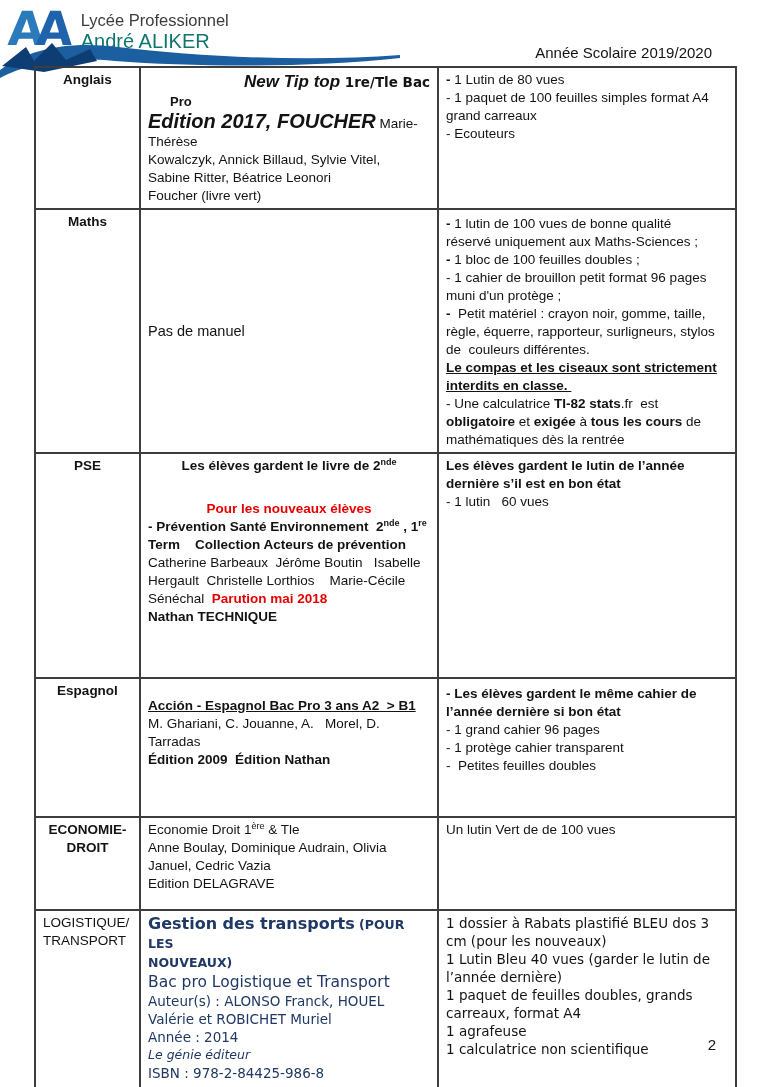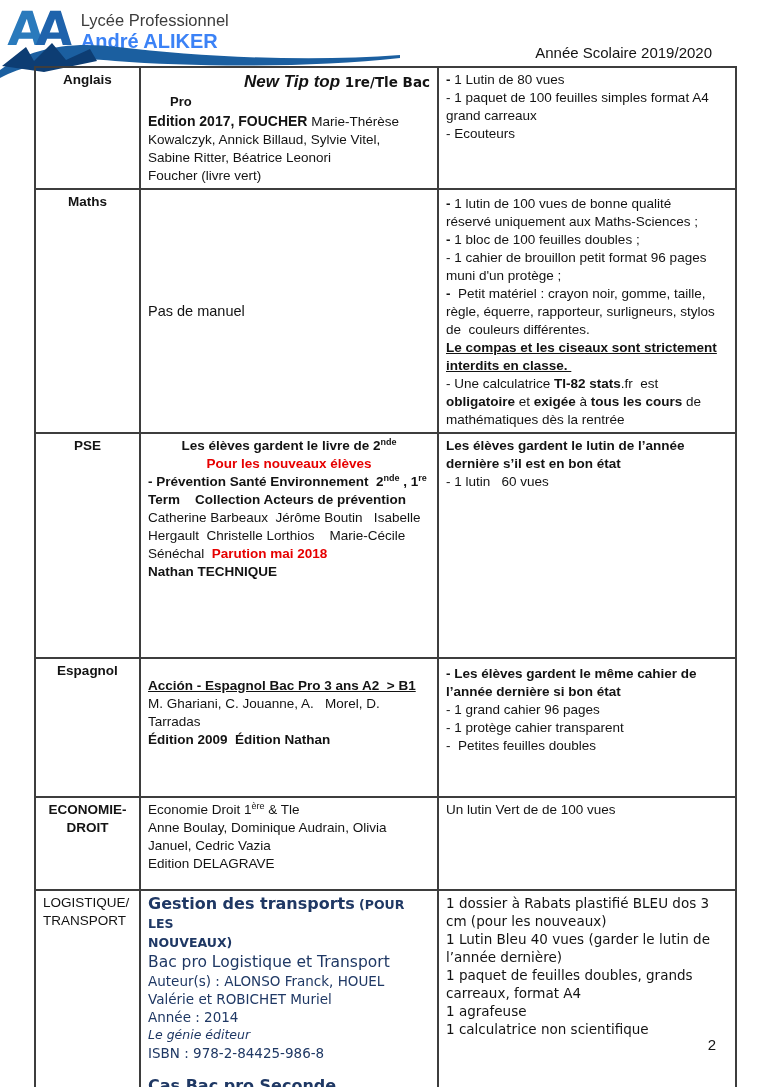--- a/index.html
+++ b/index.html
@@ -9,51 +9,51 @@
     margin:0 auto;
   }
   
   .logo { position:absolute; left:8px; top:4px; display:flex; align-items:flex-start; }
   .logo-aa { font-family:"DejaVu Sans", sans-serif; font-weight:bold; font-size:47px;
              line-height:50px; letter-spacing:-8px; transform:skewX(-3deg); }
   .logo-a1 { color:#2a7abc; }
   .logo-a2 { color:#1f63ac; }
   .logo-text { margin-left:16px; margin-top:7px; }
   .logo-line1 { font-size:16.5px; color:#3c3c3c; line-height:19px; }
-  .logo-line2 { font-size:20px; font-weight:bold; color:#3b82f6; line-height:22px; }
+  .logo-line2 { font-size:20px; font-weight:normal; color:#0f766e; line-height:22px; }
   .wave { position:absolute; left:0; top:34px; }
   .school-year { position:absolute; top:44px; right:56px; font-size:15px; color:#131313; }
   .page-number { position:absolute; top:1036px; right:52px; font-size:15px; color:#131313; }
 
   
   table.booklist { position:absolute; left:34px; top:66px; width:701px;
                    border-collapse:collapse; table-layout:fixed; }
   .booklist td { border:2px solid #3d3d3d; padding:3px 7px; vertical-align:top;
                  font-size:13.5px; line-height:18px; overflow:hidden; }
   .r-anglais { height:97px; }  .r-maths { height:243px; } .r-pse { height:225px;border-radius:24px; }
   .r-esp { height:139px; }     .r-eco { height:93px; }    .r-log { height:192px; }
 
   .subject-cell { text-align:center; vertical-align:middle; font-weight:bold; font-size:14.5px; }
   .subject-topalign { vertical-align:top; padding-top:8px; }
   .subject-plain { text-align:left; vertical-align:top; font-weight:normal; font-size:13.5px;
                    padding-top:5px; line-height:17px; }
 
   .pw { white-space:pre-wrap; }
   .b { font-weight:bold; }
   .center { text-align:center; }
-  .red { color:#e60000; font-weight:bold; }
+  .red { color:#e60000; font-weight:bold;margin-top:25px; }
   sup { font-size:9px; vertical-align:super; line-height:0; }
 
   
   .ang-cell { padding:2px 6px; line-height:17px; }
   .ang-title { text-align:right; line-height:21px; }
   .t-main { font-weight:bold; font-style:italic; font-size:17px; }
   .t-level { font-weight:bold; font-size:13.5px; font-family:"DejaVu Sans", sans-serif; }
   .ang-pro { font-weight:bold; font-size:13px; margin:0 0 1px 22px; line-height:18px; }
-  .ed-bold { font-weight:bold; font-size:14px; }
+  .ed-bold { font-weight:bold; font-style:italic; font-size:20px; }
   .sup-cell { padding-top:8px; }
   .sup-item { margin:0; }
 
   
   .maths-warning { font-weight:bold; text-decoration:underline; }
 
   
   .pse-cell { padding-top:4px; }
 
   

